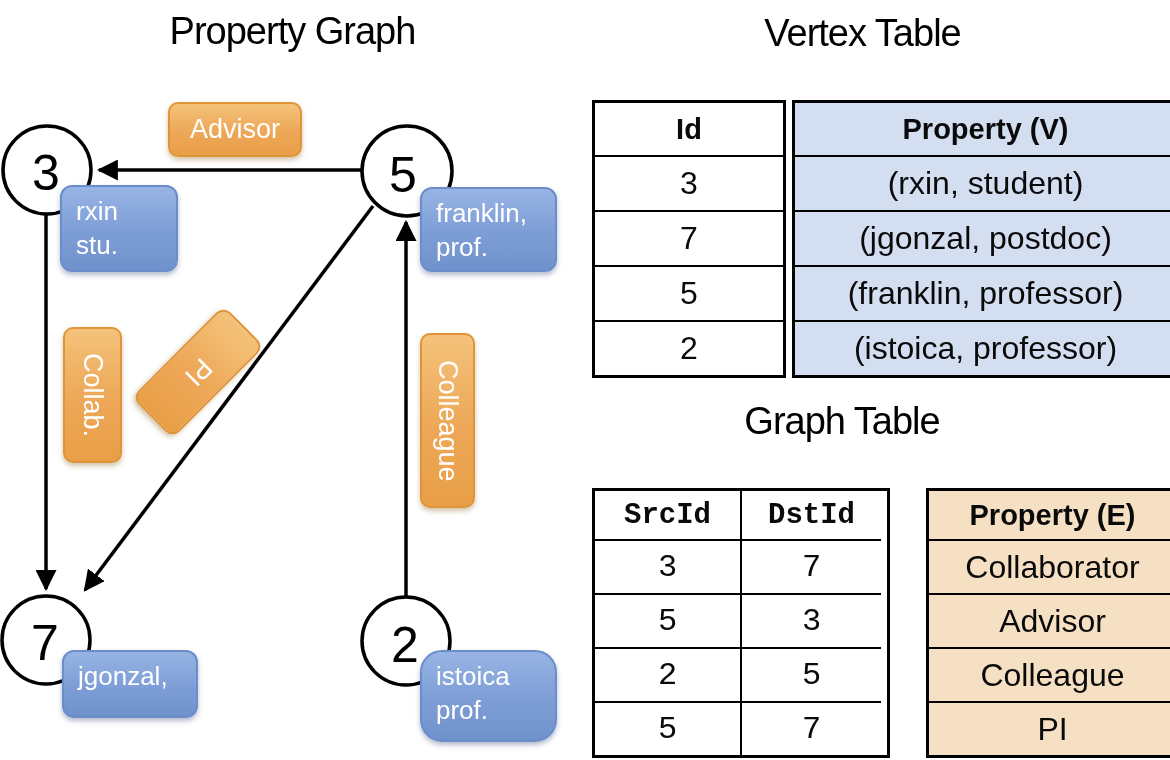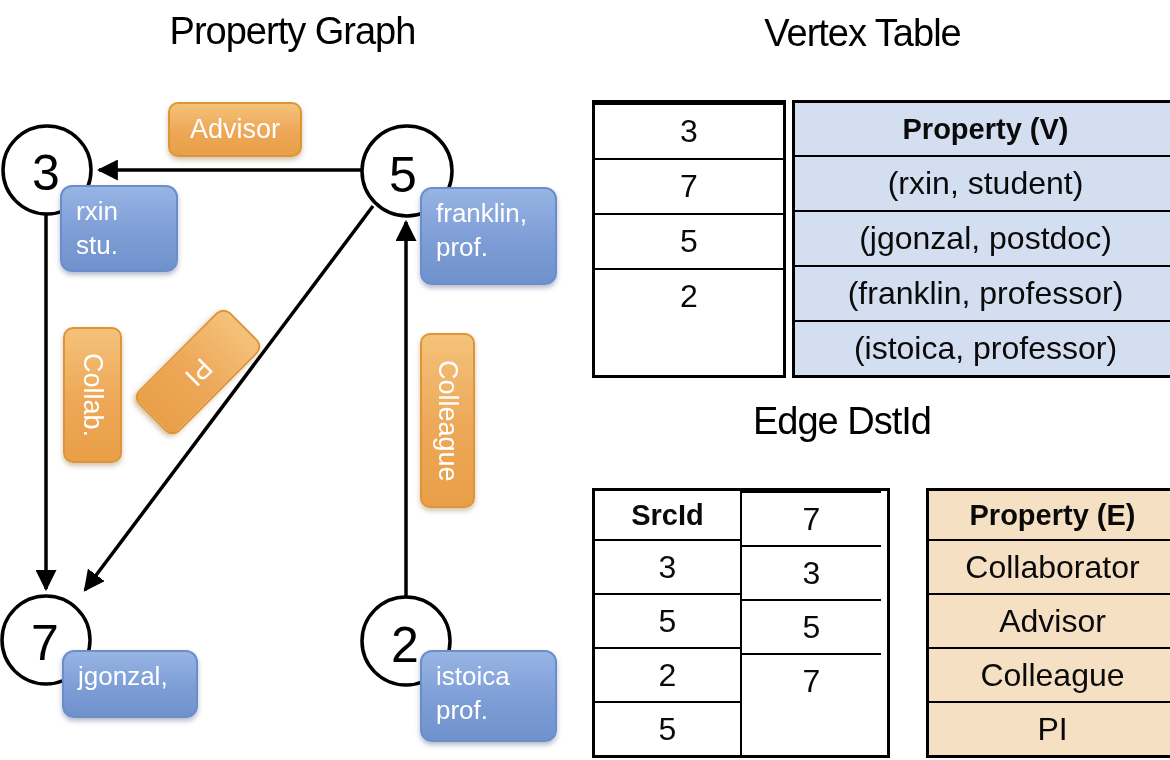--- a/index.html
+++ b/index.html
@@ -52,21 +52,21 @@
     font-size:32px; color:#0a0a0a; white-space:nowrap;
   }
   .cell.hdr { border-top:none; font-weight:bold; font-size:29px; }
 
   .v-h { height:52px; }   .v-r { height:53px; }
   .e-h { height:48px; }   .e-r { height:52px; }
 
   .fill-vblue  { background:#d3def1; }
   .fill-etan   { background:#f6e0c4; }
 
-  .split { display:flex; }
+  .split { display:flex;font-family:Liberation Mono, monospace; }
   .split .sub2 { border-left:2px solid #000; }
 </style>
 </head>
 <body>
 
 <div class="abs big-title" style="left:0; top:10px; width:585px;">Property Graph</div>
 
 <svg id="graph-svg" width="585" height="760" viewBox="0 0 585 760">
   <defs>
     <marker id="arrow" viewBox="0 0 10 10" refX="9" refY="5" markerWidth="6" markerHeight="6" orient="auto">
@@ -92,62 +92,64 @@
 
 <div class="abs edge-label" style="left:168px; top:102px; width:134px; height:55px;">Advisor</div>
 <div class="abs edge-label vertical" style="left:63px; top:327px; width:59px; height:136px;">Collab.</div>
 <div class="abs edge-label rotated45" style="left:169px; top:307px; width:58px; height:130px;">PI</div>
 <div class="abs edge-label vertical" style="left:420px; top:333px; width:55px; height:175px;">Colleague</div>
 
 <div class="abs prop-box" style="left:60px; top:185px; width:118px; height:87px;">
   <div>rxin</div>
   <div>stu.</div>
 </div>
-<div class="abs prop-box" style="left:420px; top:187px; width:137px; height:98px;">
+<div class="abs prop-box" style="left:420px; top:187px; width:137px; height:85px;">
   <div>franklin,</div>
   <div>prof.</div>
 </div>
 <div class="abs prop-box" style="left:62px; top:650px; width:136px; height:68px;">
   <div>jgonzal,</div>
 </div>
-<div class="abs prop-box" style="left:420px; top:650px; width:137px; height:92px;">
+<div class="abs prop-box" style="left:420px; top:650px; width:137px; height:92px;border-radius:22px;">
   <div>istoica</div>
   <div>prof.</div>
 </div>
 
 <div class="abs big-title" style="left:575px; top:12px; width:575px;">Vertex Table</div>
 
 <div class="abs" style="left:592px; top:100px; display:flex; gap:6px;">
   <div class="tcol" style="width:188px;">
+    <div class="cell hdr v-h">Id</div>
     <div class="cell v-r">3</div>
     <div class="cell v-r">7</div>
     <div class="cell v-r">5</div>
     <div class="cell v-r">2</div>
   </div>
   <div class="tcol" style="width:381px;">
     <div class="cell hdr v-h fill-vblue">Property (V)</div>
     <div class="cell v-r fill-vblue">(rxin, student)</div>
     <div class="cell v-r fill-vblue">(jgonzal, postdoc)</div>
     <div class="cell v-r fill-vblue">(franklin, professor)</div>
     <div class="cell v-r fill-vblue">(istoica, professor)</div>
   </div>
 </div>
 
-<div class="abs big-title" style="left:592px; top:400px; width:500px;">Edge DstId</div>
+<div class="abs big-title" style="left:592px; top:400px; width:500px;">Graph Table</div>
 
 <div class="abs" style="left:592px; top:488px; display:flex; gap:36px;">
   <div class="tcol split" style="width:292px; padding:0;">
     <div style="width:145px;">
       <div class="cell hdr e-h">SrcId</div>
       <div class="cell e-r">3</div>
       <div class="cell e-r">5</div>
       <div class="cell e-r">2</div>
       <div class="cell e-r">5</div>
     </div>
     <div class="sub2" style="width:139px;">
+      <div class="cell hdr e-h">DstId</div>
       <div class="cell e-r">7</div>
       <div class="cell e-r">3</div>
       <div class="cell e-r">5</div>
       <div class="cell e-r">7</div>
     </div>
   </div>
   <div class="tcol" style="width:247px;">
     <div class="cell hdr e-h fill-etan">Property (E)</div>
     <div class="cell e-r fill-etan">Collaborator</div>
     <div class="cell e-r fill-etan">Advisor</div>

